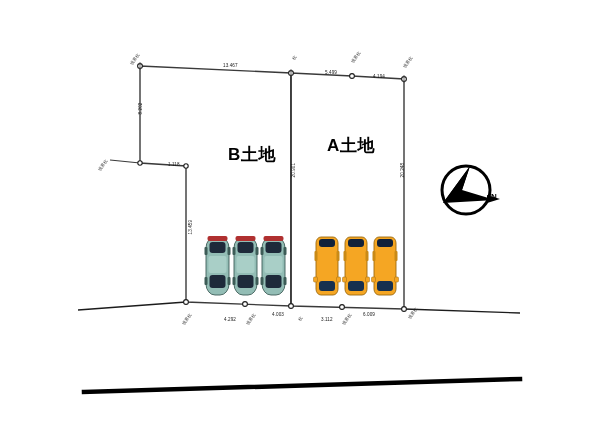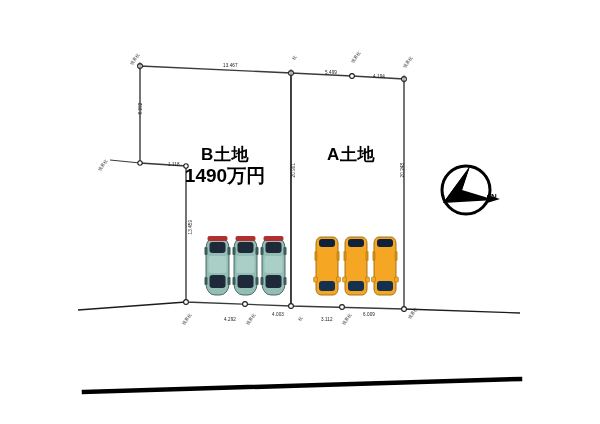--- a/index.html
+++ b/index.html
@@ -36,27 +36,27 @@
     font-size: 17px;
     font-weight: bold;
     letter-spacing: 0.5px;
   }
   .parcel-price {
     font-size: 19px;
     font-weight: bold;
     letter-spacing: 0px;
   }
   #parcel-label-b {
-    left: 177px;
+    left: 204px;
     top: 145px;
     width: 96px;
   }
   #parcel-label-a {
     left: 303px;
-    top: 145px;
+    top: 136px;
     width: 96px;
   }
   .dim-text {
     position: absolute;
     font-size: 4.6px;
     color: #1a1a1a;
     white-space: nowrap;
     transform-origin: left center;
     user-select: none;
     letter-spacing: 0.1px;
@@ -196,21 +196,20 @@
       <path d="M 470,166 L 462,190 L 443,203 Z" fill="#000000"></path>
       <path d="M 487,195 L 500,199 L 487,203 Z" fill="#000000"></path>
     </g>
 
     <path d="M 84,392 L 520,379" stroke="#000000" stroke-width="4.5" fill="none" stroke-linecap="square"></path>
 
   </svg>
 
   <div class="parcel-label" id="parcel-label-b">
     <div class="parcel-name">B土地</div>
-    <div class="parcel-price">1490万円</div>
   </div>
 
   <div class="parcel-label" id="parcel-label-a">
     <div class="parcel-name">A土地</div>
   </div>
 
   <div class="compass-letter">N</div>
 
   <div id="dimension-layer">
       <div class="dim-text" style="left: 223px; top: 63px; transform: rotate(0deg);">13.467</div>

